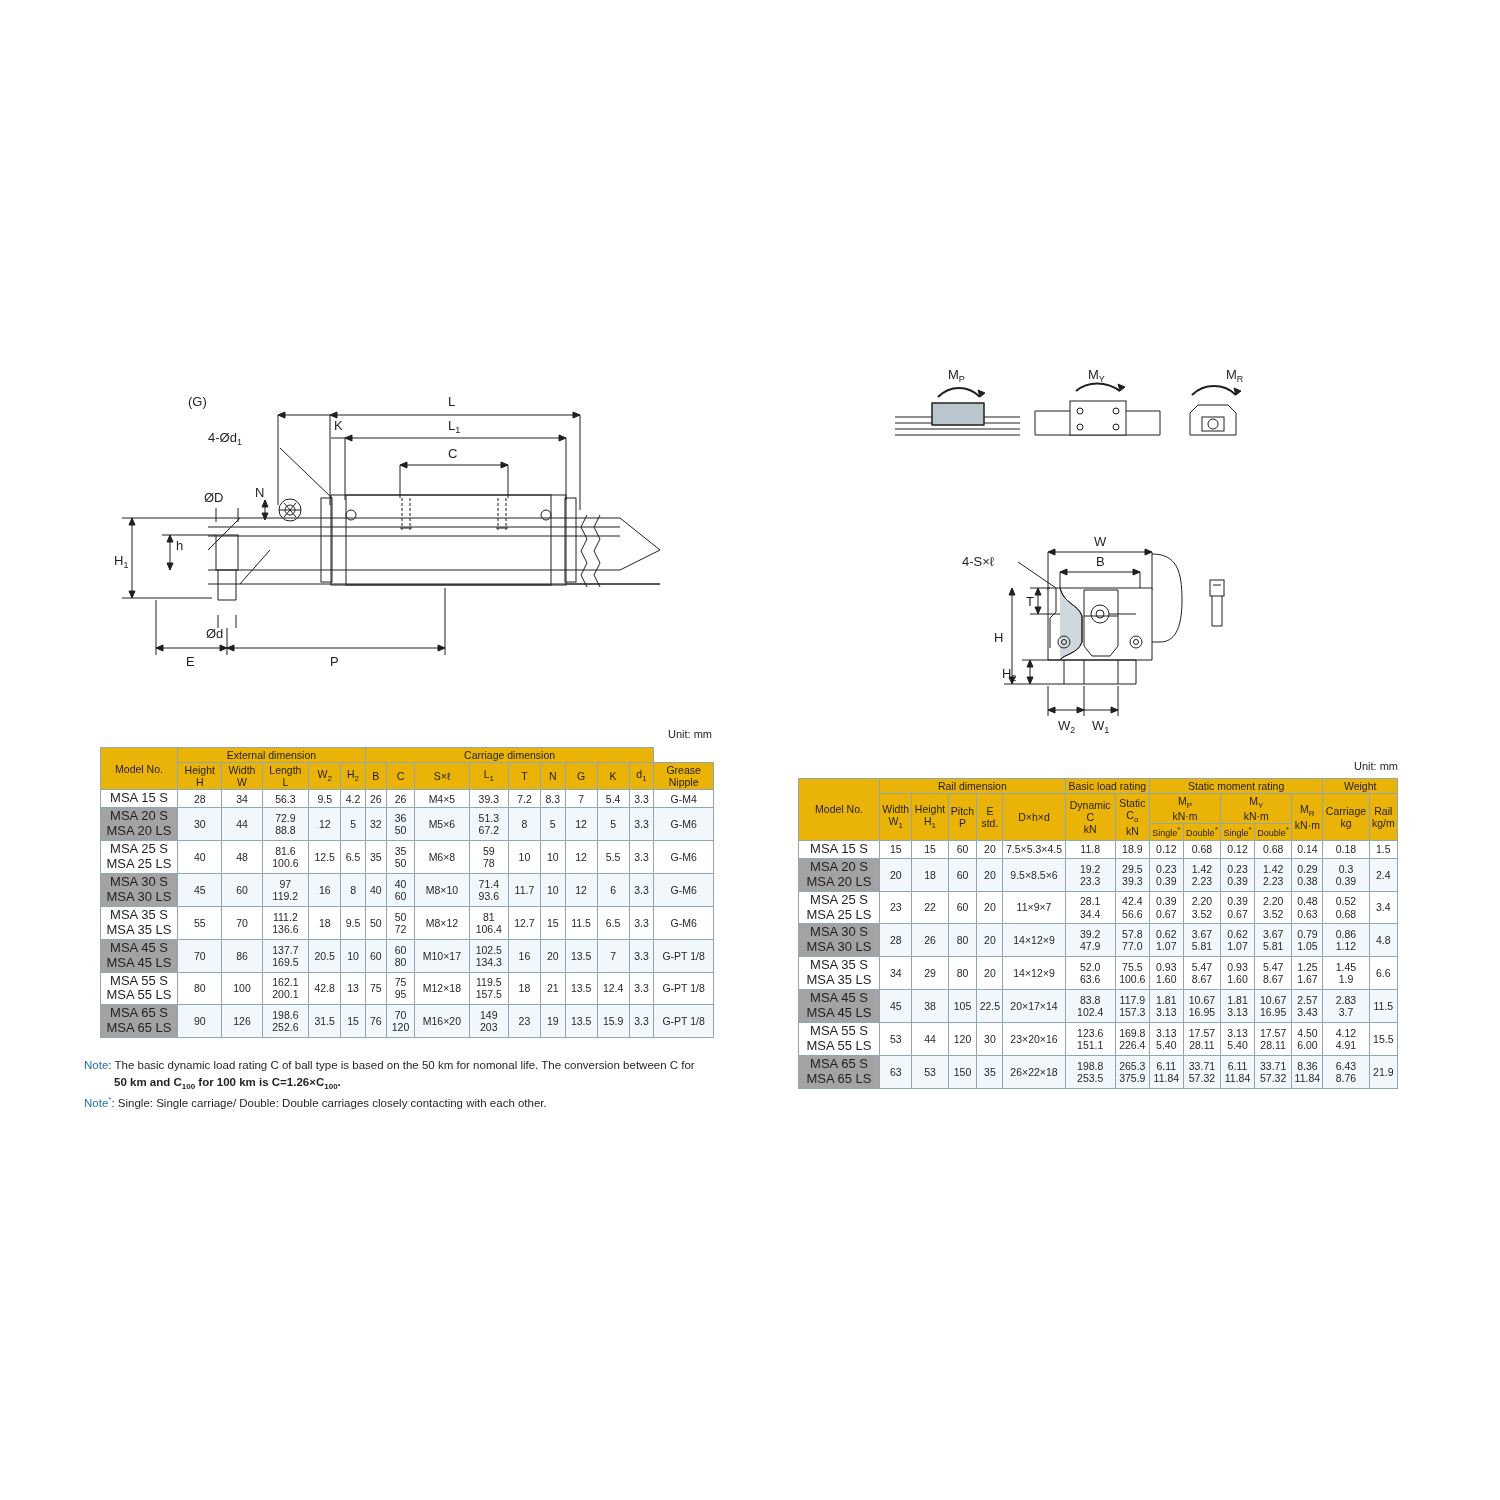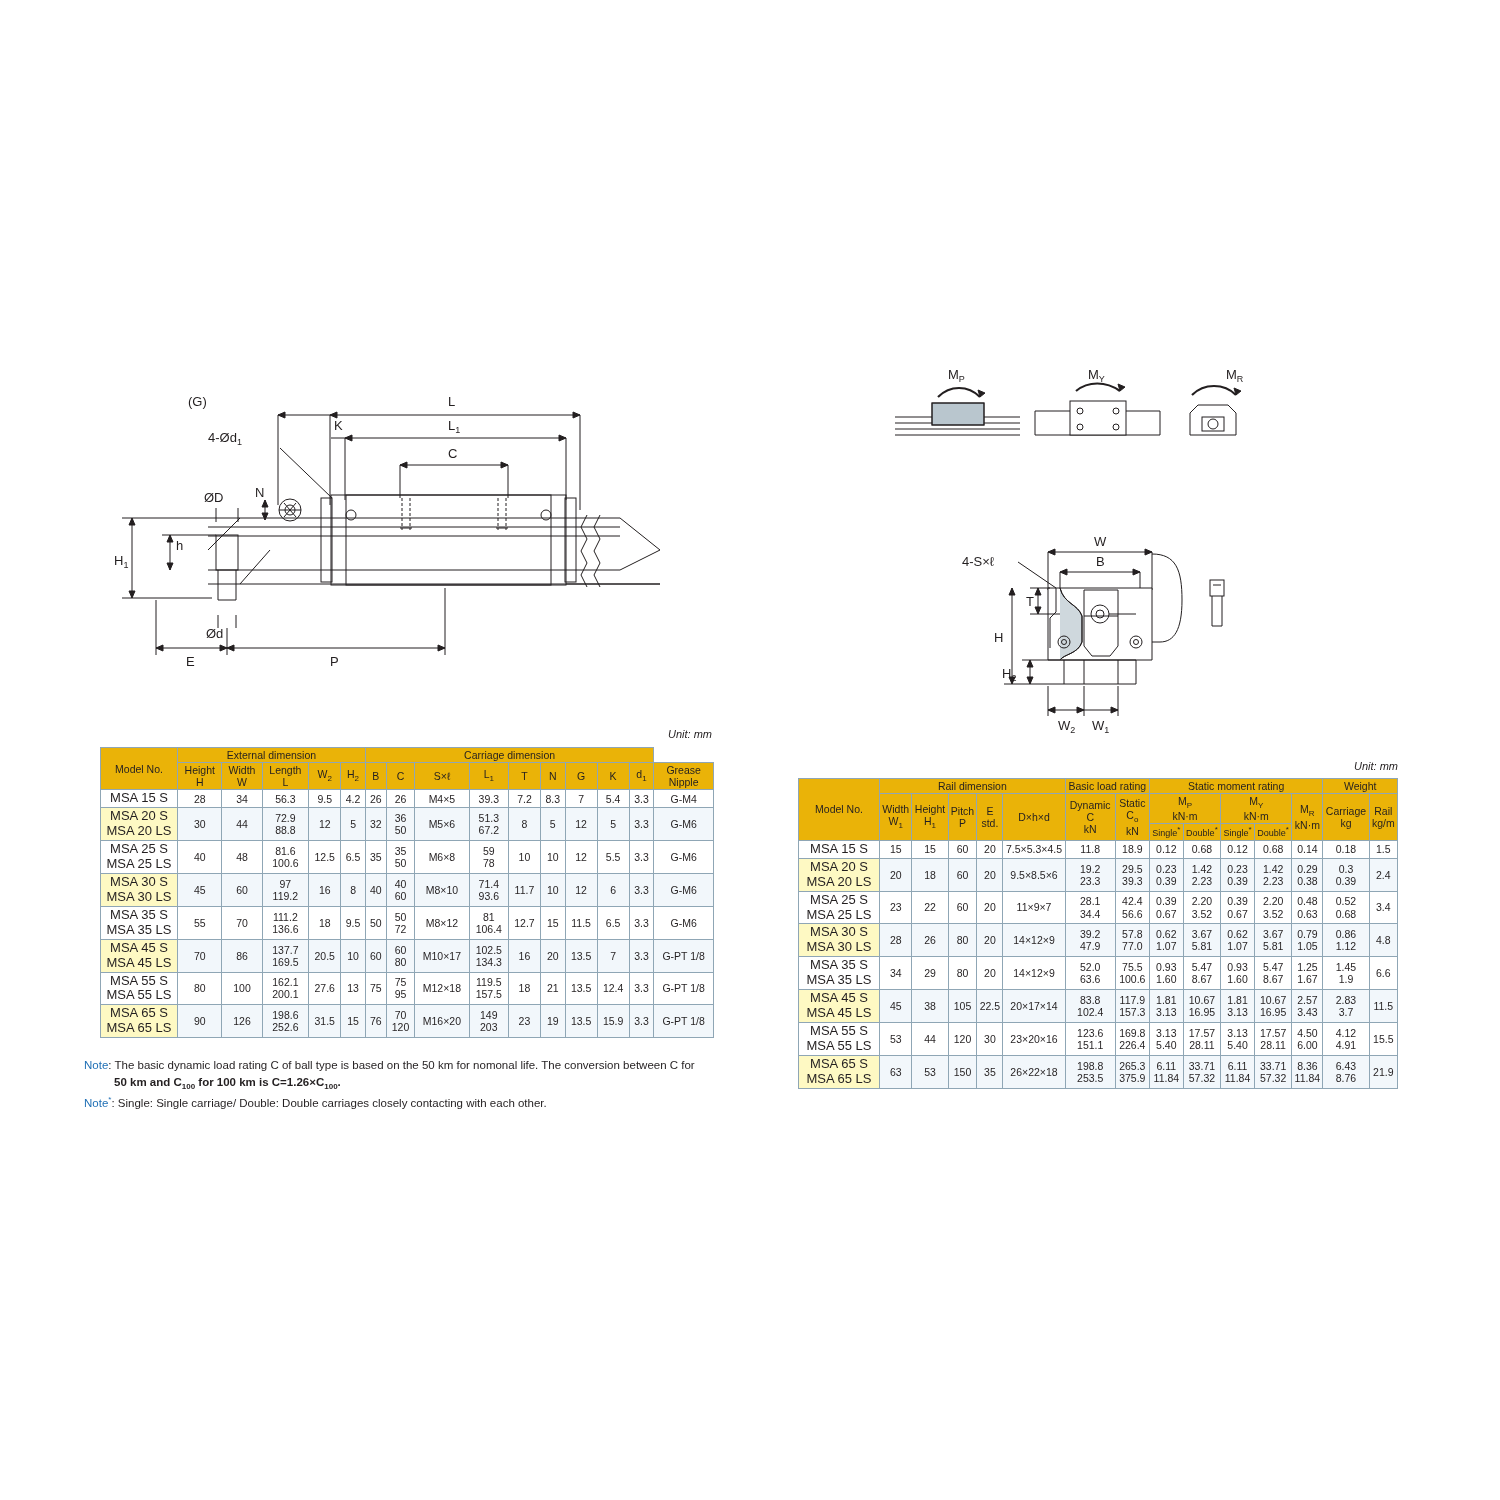--- a/index.html
+++ b/index.html
@@ -16,24 +16,24 @@
   .dimtable{font-size:10.5px;}
   .dimtable td,.dimtable th{
     border:1px solid #8fa6b5;
     text-align:center;vertical-align:middle;
     padding:1px 2px;line-height:1.15;
     font-weight:normal;
   }
   .dimtable th{background:#eab308;font-weight:normal;}
   .hdr-blue{background:#dce9f2;}
   .modelcell{background:#cfe0ec;text-align:left;padding-left:6px;font-size:13px;white-space:nowrap;}
-  .modelcell.alt{background:#fef9c3;}
+  .modelcell.alt{background:#a3a3a3;}
   .rowalt td{background:#f2f7fb;}
   .rowwhite td{background:#ffffff;}
-  .unit{font-size:11px;text-align:right;font-style:italic;}
+  .unit{font-size:11px;text-align:right;}
   .note{font-size:11.5px;line-height:1.5;}
   .note .nword{color:#1f6fb5;}
   .sub{font-size:8px;vertical-align:sub;}
   .sup{font-size:8px;vertical-align:super;}
 
   
   #left-table{position:absolute;left:100px;top:747px;width:614px;}
   #right-table{position:absolute;left:798px;top:778px;width:600px;}
   #left-unit{position:absolute;left:560px;top:728px;width:152px;}
   #right-unit{position:absolute;left:1240px;top:760px;width:158px;}
@@ -429,21 +429,21 @@
             <td>13.5</td>
             <td>7</td>
             <td>3.3</td>
             <td>G-PT 1/8</td>
           </tr>
           <tr class="rowwhite">
             <td class="modelcell">MSA 55 S<br>MSA 55 LS</td>
             <td>80</td>
             <td>100</td>
             <td>162.1<br>200.1</td>
-            <td>27.6</td>
+            <td>42.8</td>
             <td>13</td>
             <td>75</td>
             <td>75<br>95</td>
             <td>M12×18</td>
             <td>119.5<br>157.5</td>
             <td>18</td>
             <td>21</td>
             <td>13.5</td>
             <td>12.4</td>
             <td>3.3</td>

